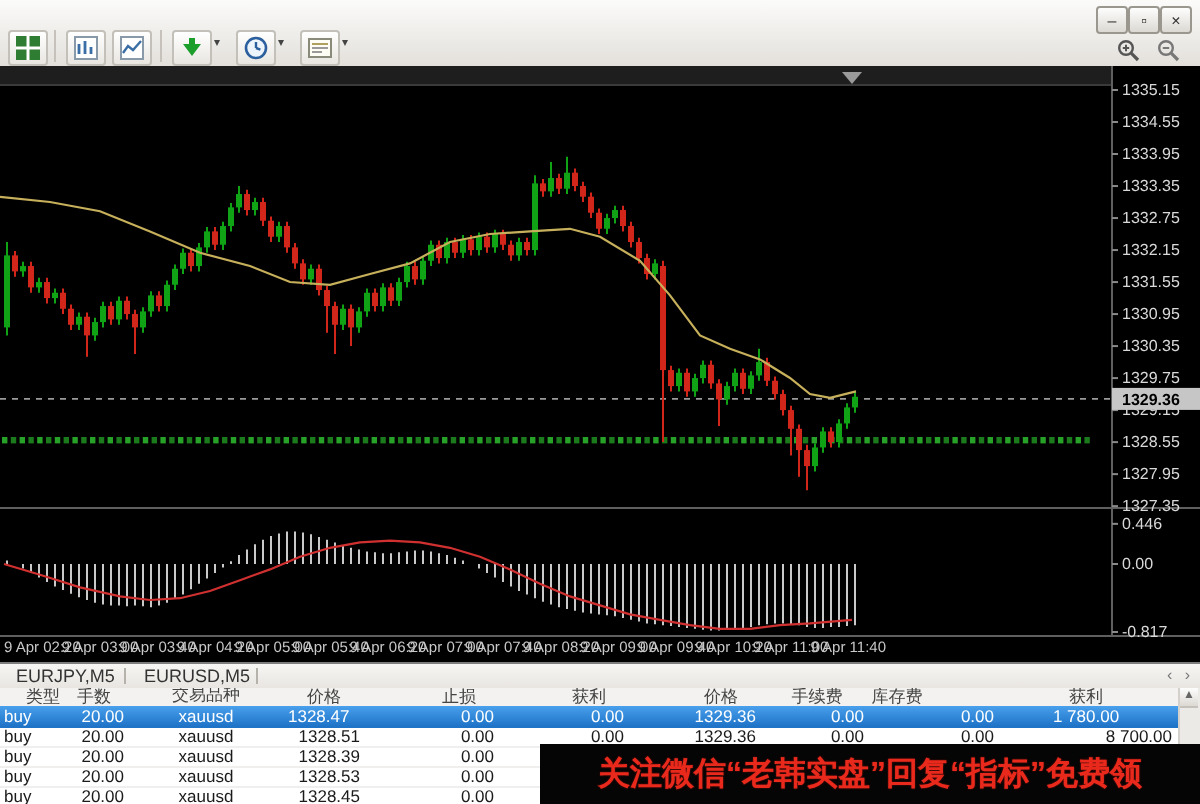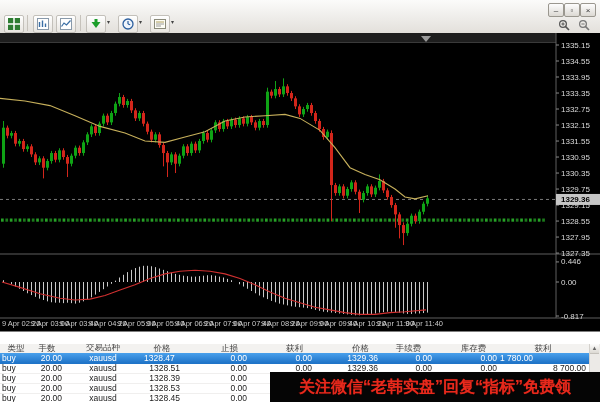--- a/index.html
+++ b/index.html
@@ -626,44 +626,51 @@
         <text x="261.2" y="293" fill="#c8c8c8" font-size="7.5px">9 Apr 08:20</text>
         <text x="290.0" y="293" fill="#c8c8c8" font-size="7.5px">9 Apr 09:00</text>
         <text x="318.8" y="293" fill="#c8c8c8" font-size="7.5px">9 Apr 09:40</text>
         <text x="347.6" y="293" fill="#c8c8c8" font-size="7.5px">9 Apr 10:20</text>
         <text x="376.4" y="293" fill="#c8c8c8" font-size="7.5px">9 Apr 11:00</text>
         <text x="405.2" y="293" fill="#c8c8c8" font-size="7.5px">9 Apr 11:40</text>
       </svg>
   </div>
 
   <div class="terminal">
+    <div class="tabbar">
+      <div class="tab" style="left:2px;"><span>EURJPY,M5</span></div>
+      <div class="tabsep" style="left:62px;"></div>
+      <div class="tab" style="left:66px;"><span>EURUSD,M5</span></div>
+      <div class="tabsep" style="left:128px;"></div>
+      <div class="tabarrows">‹ ›</div>
+    </div>
     <div class="thead" id="tableHead">
-        <span class="hcell" style="left: 2px; width: 28px;">类型</span>
+        <span class="hcell" style="left: 2px; width: 28px; text-align: right;">类型</span>
         <span class="hcell" style="left: 32px; width: 30px;">手数</span>
         <span class="hcell" style="left: 66px; width: 74px; font-family: Liberation Mono, monospace;">交易品种</span>
         <span class="hcell" style="left: 144px; width: 36px;">价格</span>
         <span class="hcell" style="left: 212px; width: 35px;">止损</span>
         <span class="hcell" style="left: 277px; width: 35px;">获利</span>
         <span class="hcell" style="left: 343px; width: 35px;">价格</span>
         <span class="hcell" style="left: 385px; width: 47px;">手续费</span>
-        <span class="hcell" style="left: 450px; width: 47px;">库存费</span>
+        <span class="hcell" style="left: 425px; width: 47px;">库存费</span>
         <span class="hcell" style="left: 500px; width: 86px;">获利</span>
       </div>
     <div class="rows" id="tableRows">
         <div class="trow sel" style="top: 0px;">
           <span class="cell" style="left: 2px; width: 28px; text-align: left;">buy</span>
           <span class="cell" style="left: 32px; width: 30px; text-align: right;">20.00</span>
           <span class="cell" style="left: 66px; width: 74px; text-align: center;">xauusd</span>
           <span class="cell" style="left: 144px; width: 36px; text-align: left;">1328.47</span>
           <span class="cell" style="left: 212px; width: 35px; text-align: right;">0.00</span>
           <span class="cell" style="left: 277px; width: 35px; text-align: right;">0.00</span>
           <span class="cell" style="left: 343px; width: 35px; text-align: right;">1329.36</span>
           <span class="cell" style="left: 385px; width: 47px; text-align: right;">0.00</span>
           <span class="cell" style="left: 450px; width: 47px; text-align: right;">0.00</span>
-          <span class="cell" style="left: 500px; width: 86px; text-align: left;">1 780.00</span>
+          <span class="cell" style="left: 500px; width: 86px; text-align: center;">1 780.00</span>
         </div>
         <div class="trow" style="top: 10px;">
           <span class="cell" style="left: 2px; width: 28px; text-align: left;">buy</span>
           <span class="cell" style="left: 32px; width: 30px; text-align: right;">20.00</span>
           <span class="cell" style="left: 66px; width: 74px; text-align: center;">xauusd</span>
           <span class="cell" style="left: 144px; width: 36px; text-align: right;">1328.51</span>
           <span class="cell" style="left: 212px; width: 35px; text-align: right;">0.00</span>
           <span class="cell" style="left: 277px; width: 35px; text-align: right;">0.00</span>
           <span class="cell" style="left: 343px; width: 35px; text-align: right;">1329.36</span>
           <span class="cell" style="left: 385px; width: 47px; text-align: right;">0.00</span>

